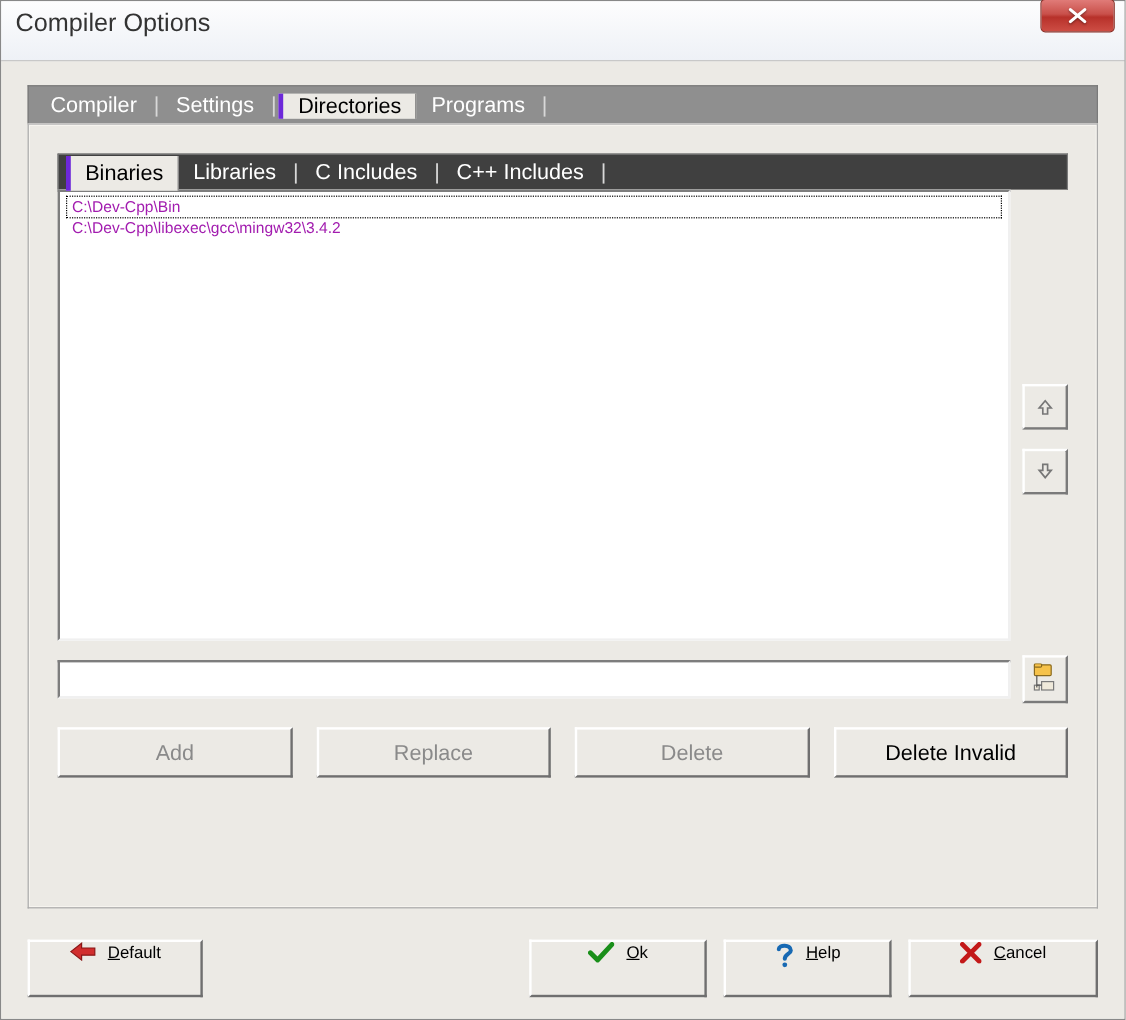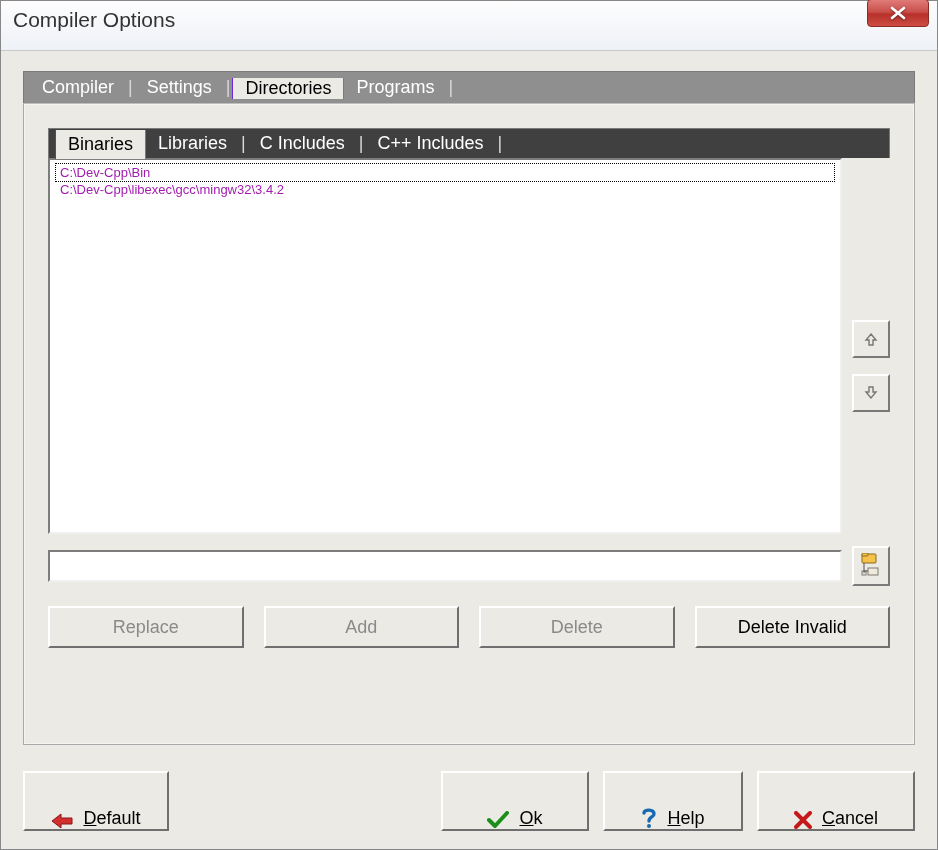--- a/index.html
+++ b/index.html
@@ -81,21 +81,21 @@
     align-items: center;
     padding: 0 12px;
     color: #fff;
     font-size: 18px;
     cursor: pointer;
     white-space: nowrap;
   }
   .tab.active {
     background: #eceae5;
     color: #000;
-    border-left: 1px solid #6d28d9;
+    border-left: 4px solid #6d28d9;
     border-right: 1px solid #7a7a7a;
     position: relative;
     top: 1px;
   }
   .tab-sep {
     display: flex;
     align-items: center;
     color: #d8d8d8;
     font-size: 18px;
     padding: 0 2px;
@@ -222,31 +222,31 @@
     cursor: pointer;
   }
   .btn.disabled { color: #8a8a8a; }
   .bottom-row {
     display: flex;
     gap: 14px;
     margin-top: 26px;
     align-items: center;
   }
   .bottom-btn {
-    height: 60px;
+    height: 48px;
     background: #eceae5;
     border-top: 2px solid #fff;
     border-left: 2px solid #fff;
     border-right: 2px solid #6f6f6f;
     border-bottom: 2px solid #6f6f6f;
     display: flex;
-    align-items: flex-end;
+    align-items: flex-start;
     justify-content: center;
     gap: 10px;
-    font-size: 18px;
+    font-size: 14px;
     cursor: pointer;
     padding: 0 18px;
   }
   .bottom-btn .u { text-decoration: underline; }
   .spacer { flex: 1; }
   .icon-svg { display: block; }
 </style>
 </head>
 <body>
 
@@ -331,24 +331,24 @@
                 <rect x="2" y="0" width="6" height="3" rx="1" fill="#f6c24a" stroke="#8a6a1e"></rect>
                 <rect x="8" y="15" width="10" height="7" fill="#efe9da" stroke="#7a7a7a"></rect>
                 <rect x="2" y="18" width="4" height="4" fill="#efe9da" stroke="#7a7a7a"></rect>
                 <path d="M4 10 L4 20 M4 18 L8 18" stroke="#555" stroke-width="1" fill="none"></path>
               </svg>
             </div>
           </div>
 
           <div class="button-row">
             <div class="btn disabled">
+                <span><span class="u">A</span>dd</span>
+              </div>
+            <div class="btn disabled">
                 <span><span class="u">R</span><span></span>eplace</span>
-              </div>
-            <div class="btn disabled">
-                <span><span class="u">A</span>dd</span>
               </div>
             <div class="btn disabled">
                 <span>D<span class="u">e</span>lete</span>
               </div>
             <div class="btn">
                 <span><span class="u">D</span>elete Invalid</span>
               </div>
           </div>
 
         </div>

